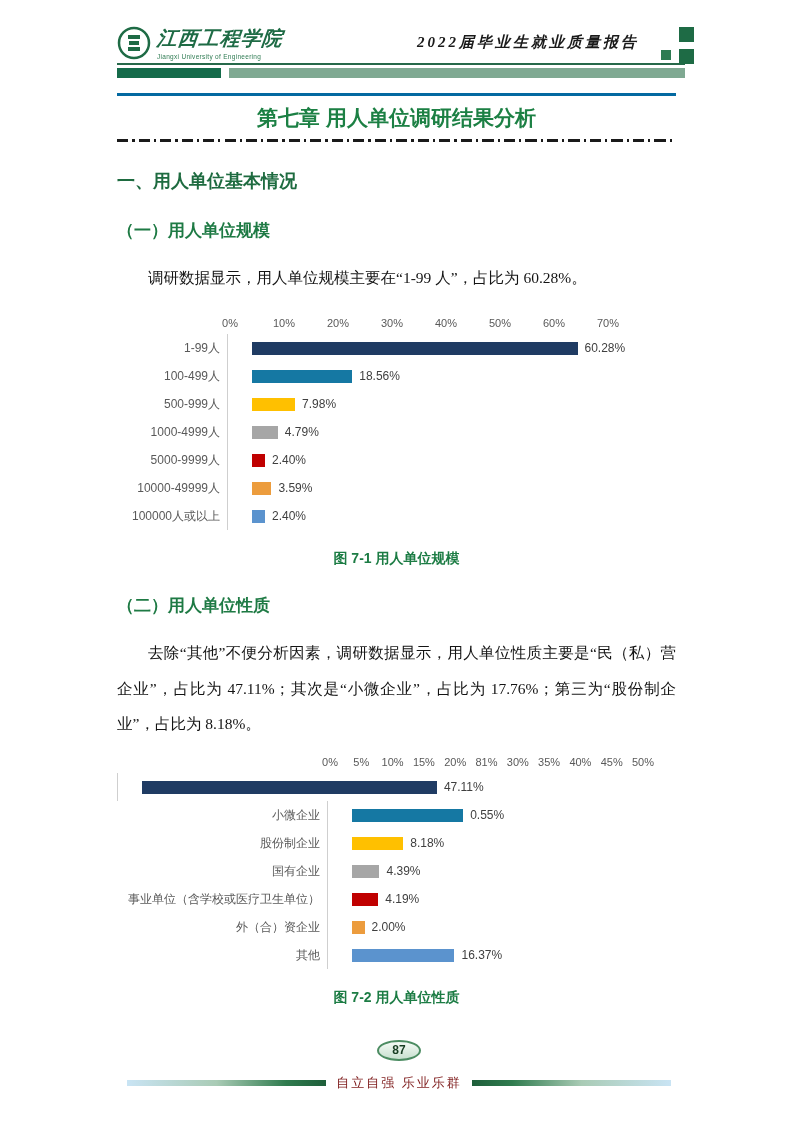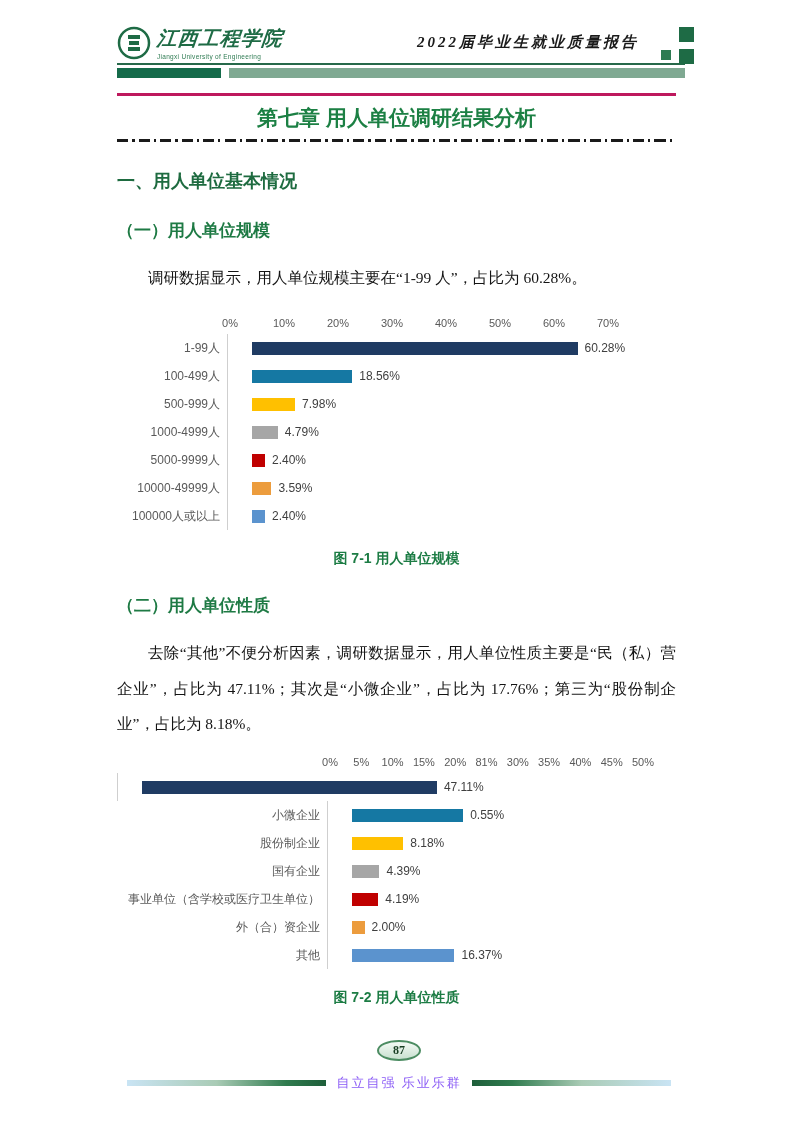--- a/index.html
+++ b/index.html
@@ -19,21 +19,21 @@
   .sq{position:absolute;background:#1E6B45;}
   .sq1{width:15px;height:15px;right:0;top:0;}
   .sq2{width:10px;height:10px;left:1px;bottom:4px;background:#2E7B52;}
   .sq3{width:15px;height:15px;right:0;bottom:0;}
   .header-rule{height:2px;background:#27694A;margin-top:3px;}
   .header-bar{display:flex;gap:8px;margin-top:3px;height:10px;}
   .bar-dark{width:104px;background:#156B4A;}
   .bar-light{flex:1;background:#7FA992;}
   
   .content{margin:0 117px;}
-  .chapter{margin-top:15px;border-top:3px solid #be185d;}
+  .chapter{margin-top:15px;border-top:3px solid #0369a1;}
   .chapter-title{margin:0;padding:8px 0 7px;text-align:center;font-size:21px;font-weight:bold;color:#1C8044;}
   .dashdot{height:2.5px;background:repeating-linear-gradient(90deg,#1a1a1a 0 11px,transparent 11px 15px,#1a1a1a 15px 17.5px,transparent 17.5px 21.5px);}
   .h-sec{font-size:18px;font-weight:bold;color:#1E6B40;margin:27px 0 0;}
   .h-sub{font-size:17px;font-weight:bold;color:#1E7A44;margin:26px 0 0;}
   .para{font-family:"Liberation Serif",serif;font-size:15.5px;line-height:2.3;color:#141414;
         margin:18px 0 0;text-indent:2em;text-align:justify;}
   .caption{text-align:center;font-size:14px;font-weight:bold;color:#1C7C44;margin-top:20px;}
   
   .chart{margin-top:22px;}
   .chart1{--label-w:113px;--plot-w:378px;}
@@ -41,30 +41,30 @@
   .xaxis{position:relative;height:17px;margin-left:var(--label-w);width:var(--plot-w);
          font-size:11px;color:#595959;}
   .tick{position:absolute;top:0;transform:translateX(-50%);white-space:nowrap;}
   .crow{display:flex;align-items:stretch;height:28px;}
   .clabel{width:calc(var(--label-w) - 10px);padding-right:7px;text-align:right;font-size:12px;
           color:#595959;display:flex;align-items:center;justify-content:flex-end;white-space:nowrap;}
   .carea{width:var(--plot-w);border-left:1px solid #CFCFCF;display:flex;align-items:center;padding-left:24px;}
   .cbar{height:13px;flex:0 0 auto;}
   .cval{margin-left:7px;font-size:12px;color:#3F3F3F;white-space:nowrap;flex:0 0 auto;}
   
-  .footer{position:absolute;left:117px;right:112px;bottom:30px;font-family:Liberation Serif, serif;}
+  .footer{position:absolute;left:117px;right:112px;bottom:30px;}
   .badge-row{text-align:center;margin-bottom:13px;}
   .page-badge{display:inline-block;width:40px;height:17px;line-height:17px;border-radius:50%;
               border:2px solid #4C8C62;background:linear-gradient(#F4FAF5,#C8E0CF);
               font-size:12px;font-weight:bold;color:#173D22;text-align:center;}
   .motto-row{display:flex;align-items:center;margin:0 10px;}
   .motto-bar{flex:1;height:6px;}
   .motto-bar.left{background:linear-gradient(90deg,#C9E4F4 0%,#A9CBB5 45%,#2F7B4E 80%,#1E5E3A 100%);}
   .motto-bar.right{background:linear-gradient(270deg,#C9E4F4 0%,#A9CBB5 45%,#2F7B4E 80%,#1E5E3A 100%);}
-  .motto{margin:0 10px;font-size:13px;color:#8b5cf6;letter-spacing:2px;white-space:nowrap;}
+  .motto{margin:0 10px;font-size:13px;color:#7f1d1d;letter-spacing:2px;white-space:nowrap;}
 </style>
 </head>
 <body>
 
 <div class="page">
 
   <header class="header">
     <div class="header-top">
       <div class="logo">
         <svg class="seal" width="34" height="34" viewBox="0 0 34 34">

